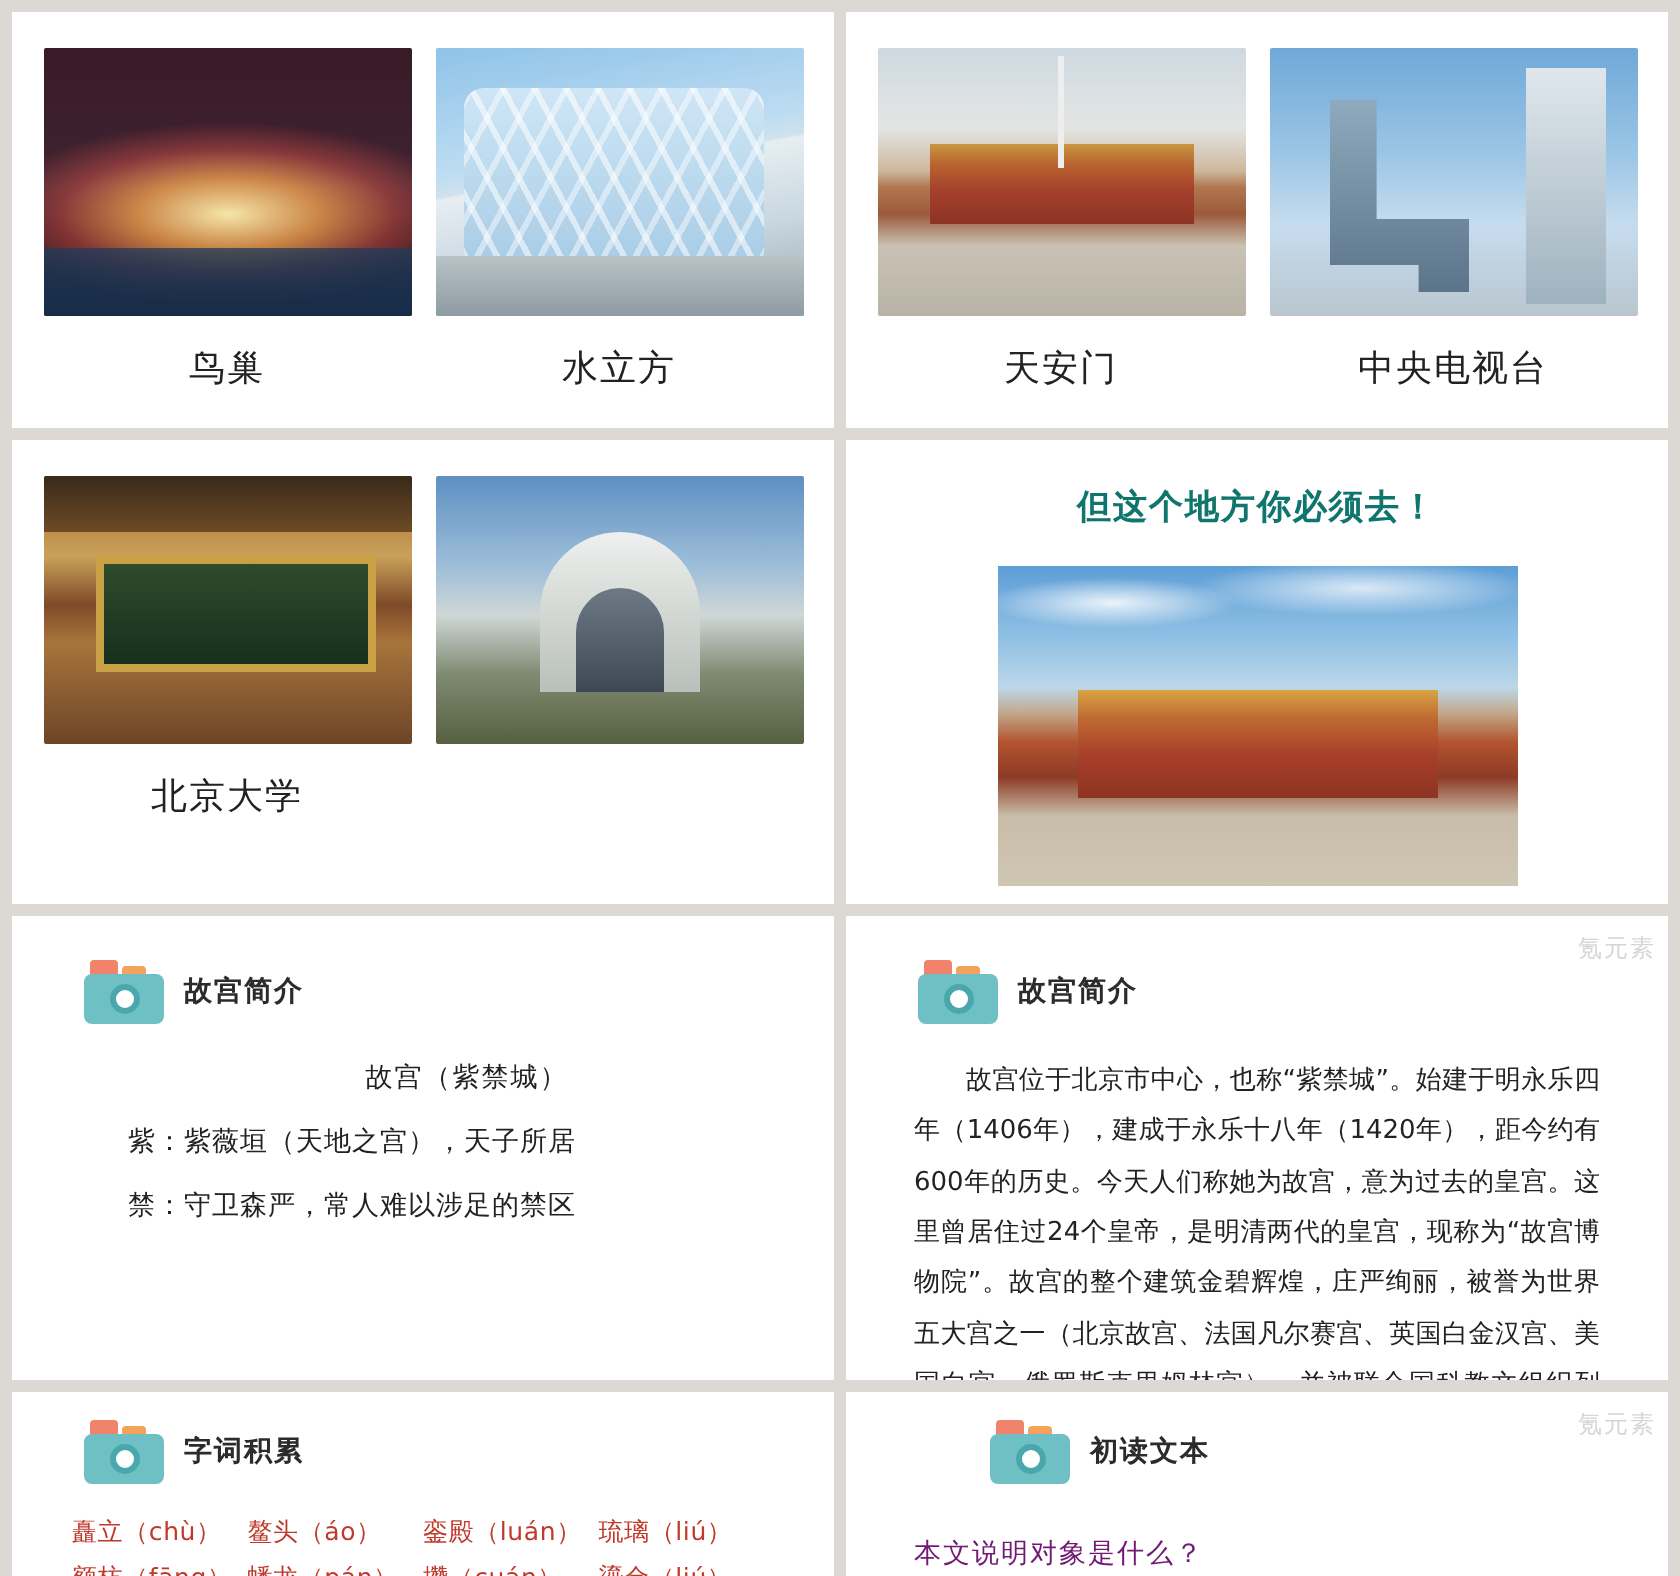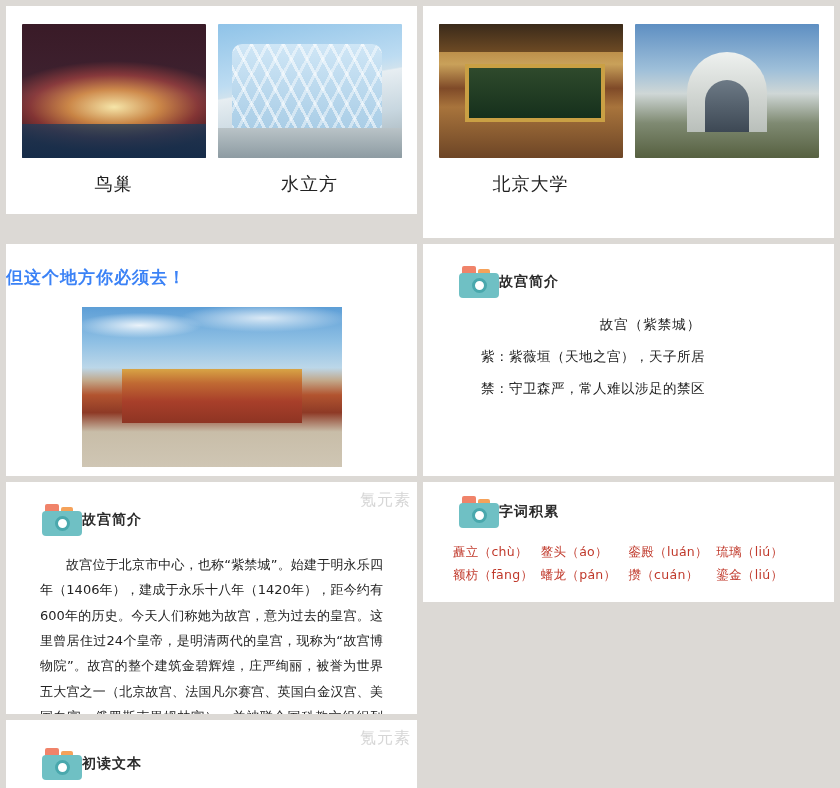--- a/index.html
+++ b/index.html
@@ -153,40 +153,42 @@
     position: absolute; left: 0; right: 0; top: 0; height: 46px;
     background:
       radial-gradient(ellipse 90px 18px at 22% 40%, rgba(255,255,255,.85), rgba(255,255,255,0) 70%),
       radial-gradient(ellipse 120px 20px at 70% 24%, rgba(255,255,255,.75), rgba(255,255,255,0) 70%);
   }
 
   
   .must-title {
     font-size: 17px;
     font-weight: bold;
-    color: #3b82f6;
+    color: #0f766e;
+    text-align: center;
     padding-top: 22px;
     letter-spacing: 1px;
   }
   .must-photo-wrap {
     display: flex;
     justify-content: center;
     padding-top: 18px;
   }
   .must-photo {
     width: 260px;
     height: 160px;
     overflow: hidden;
     position: relative;
   }
 
   
   .head {
     display: flex;
     align-items: center;
+    gap: 10px;
     padding: 22px 0 0 36px;
   }
   .cam {
     width: 40px; height: 32px;
     position: relative;
     flex: 0 0 auto;
   }
   .cam .body {
     position: absolute; left: 0; bottom: 0;
     width: 40px; height: 25px;
@@ -263,21 +265,21 @@
     font-size: 13.5px;
     color: #701a75;
     letter-spacing: 1px;
   }
 
   
   .wm {
     position: absolute;
     right: 6px;
     top: 8px;
-    font-size: 16px;
+    font-size: 12px;
     color: #cfcfcf;
     letter-spacing: 1px;
     opacity: .85;
     pointer-events: none;
   }
 </style>
 </head>
 <body>
 
 <div class="deck">
@@ -288,20 +290,32 @@
         <div class="photo pic-birdnest"></div>
         <div class="cap">鸟巢</div>
       </div>
       <div class="photo-cell">
         <div class="photo pic-watercube"></div>
         <div class="cap">水立方</div>
       </div>
     </div>
   </div>
 
+  <div class="slide slide-sm">
+    <div class="photo-row">
+      <div class="photo-cell">
+        <div class="photo pic-tiananmen"></div>
+        <div class="cap">天安门</div>
+      </div>
+      <div class="photo-cell">
+        <div class="photo pic-cctv"></div>
+        <div class="cap">中央电视台</div>
+      </div>
+    </div>
+  </div>
 
   <div class="slide slide-md">
     <div class="photo-row" style="">
       <div class="photo-cell">
         <div class="photo pic-pku"></div>
         <div class="cap">北京大学</div>
       </div>
       <div class="photo-cell">
         <div class="photo pic-thu"></div>
       </div>
@@ -365,21 +379,21 @@
         <span class="vocab-item">额枋（fāng）</span>
         <span class="vocab-item">蟠龙（pán）</span>
         <span class="vocab-item">攒（cuán）</span>
         <span class="vocab-item">鎏金（liú）</span>
       </div>
     </div>
   </div>
 
   <div class="slide slide-bt">
     <div class="wm">氪元素</div>
-    <div class="head" style="padding-top:28px;">
+    <div class="head" style="padding-top:14px;margin-left:36px;">
       <span class="cam">
         <span class="top-l"></span>
           <span class="top-r"></span>
           <span class="body"></span>
           <span class="lens"></span>
       </span>
       <span class="head-title">初读文本</span>
     </div>
     <div class="q-text">本文说明对象是什么？</div>
   </div>

